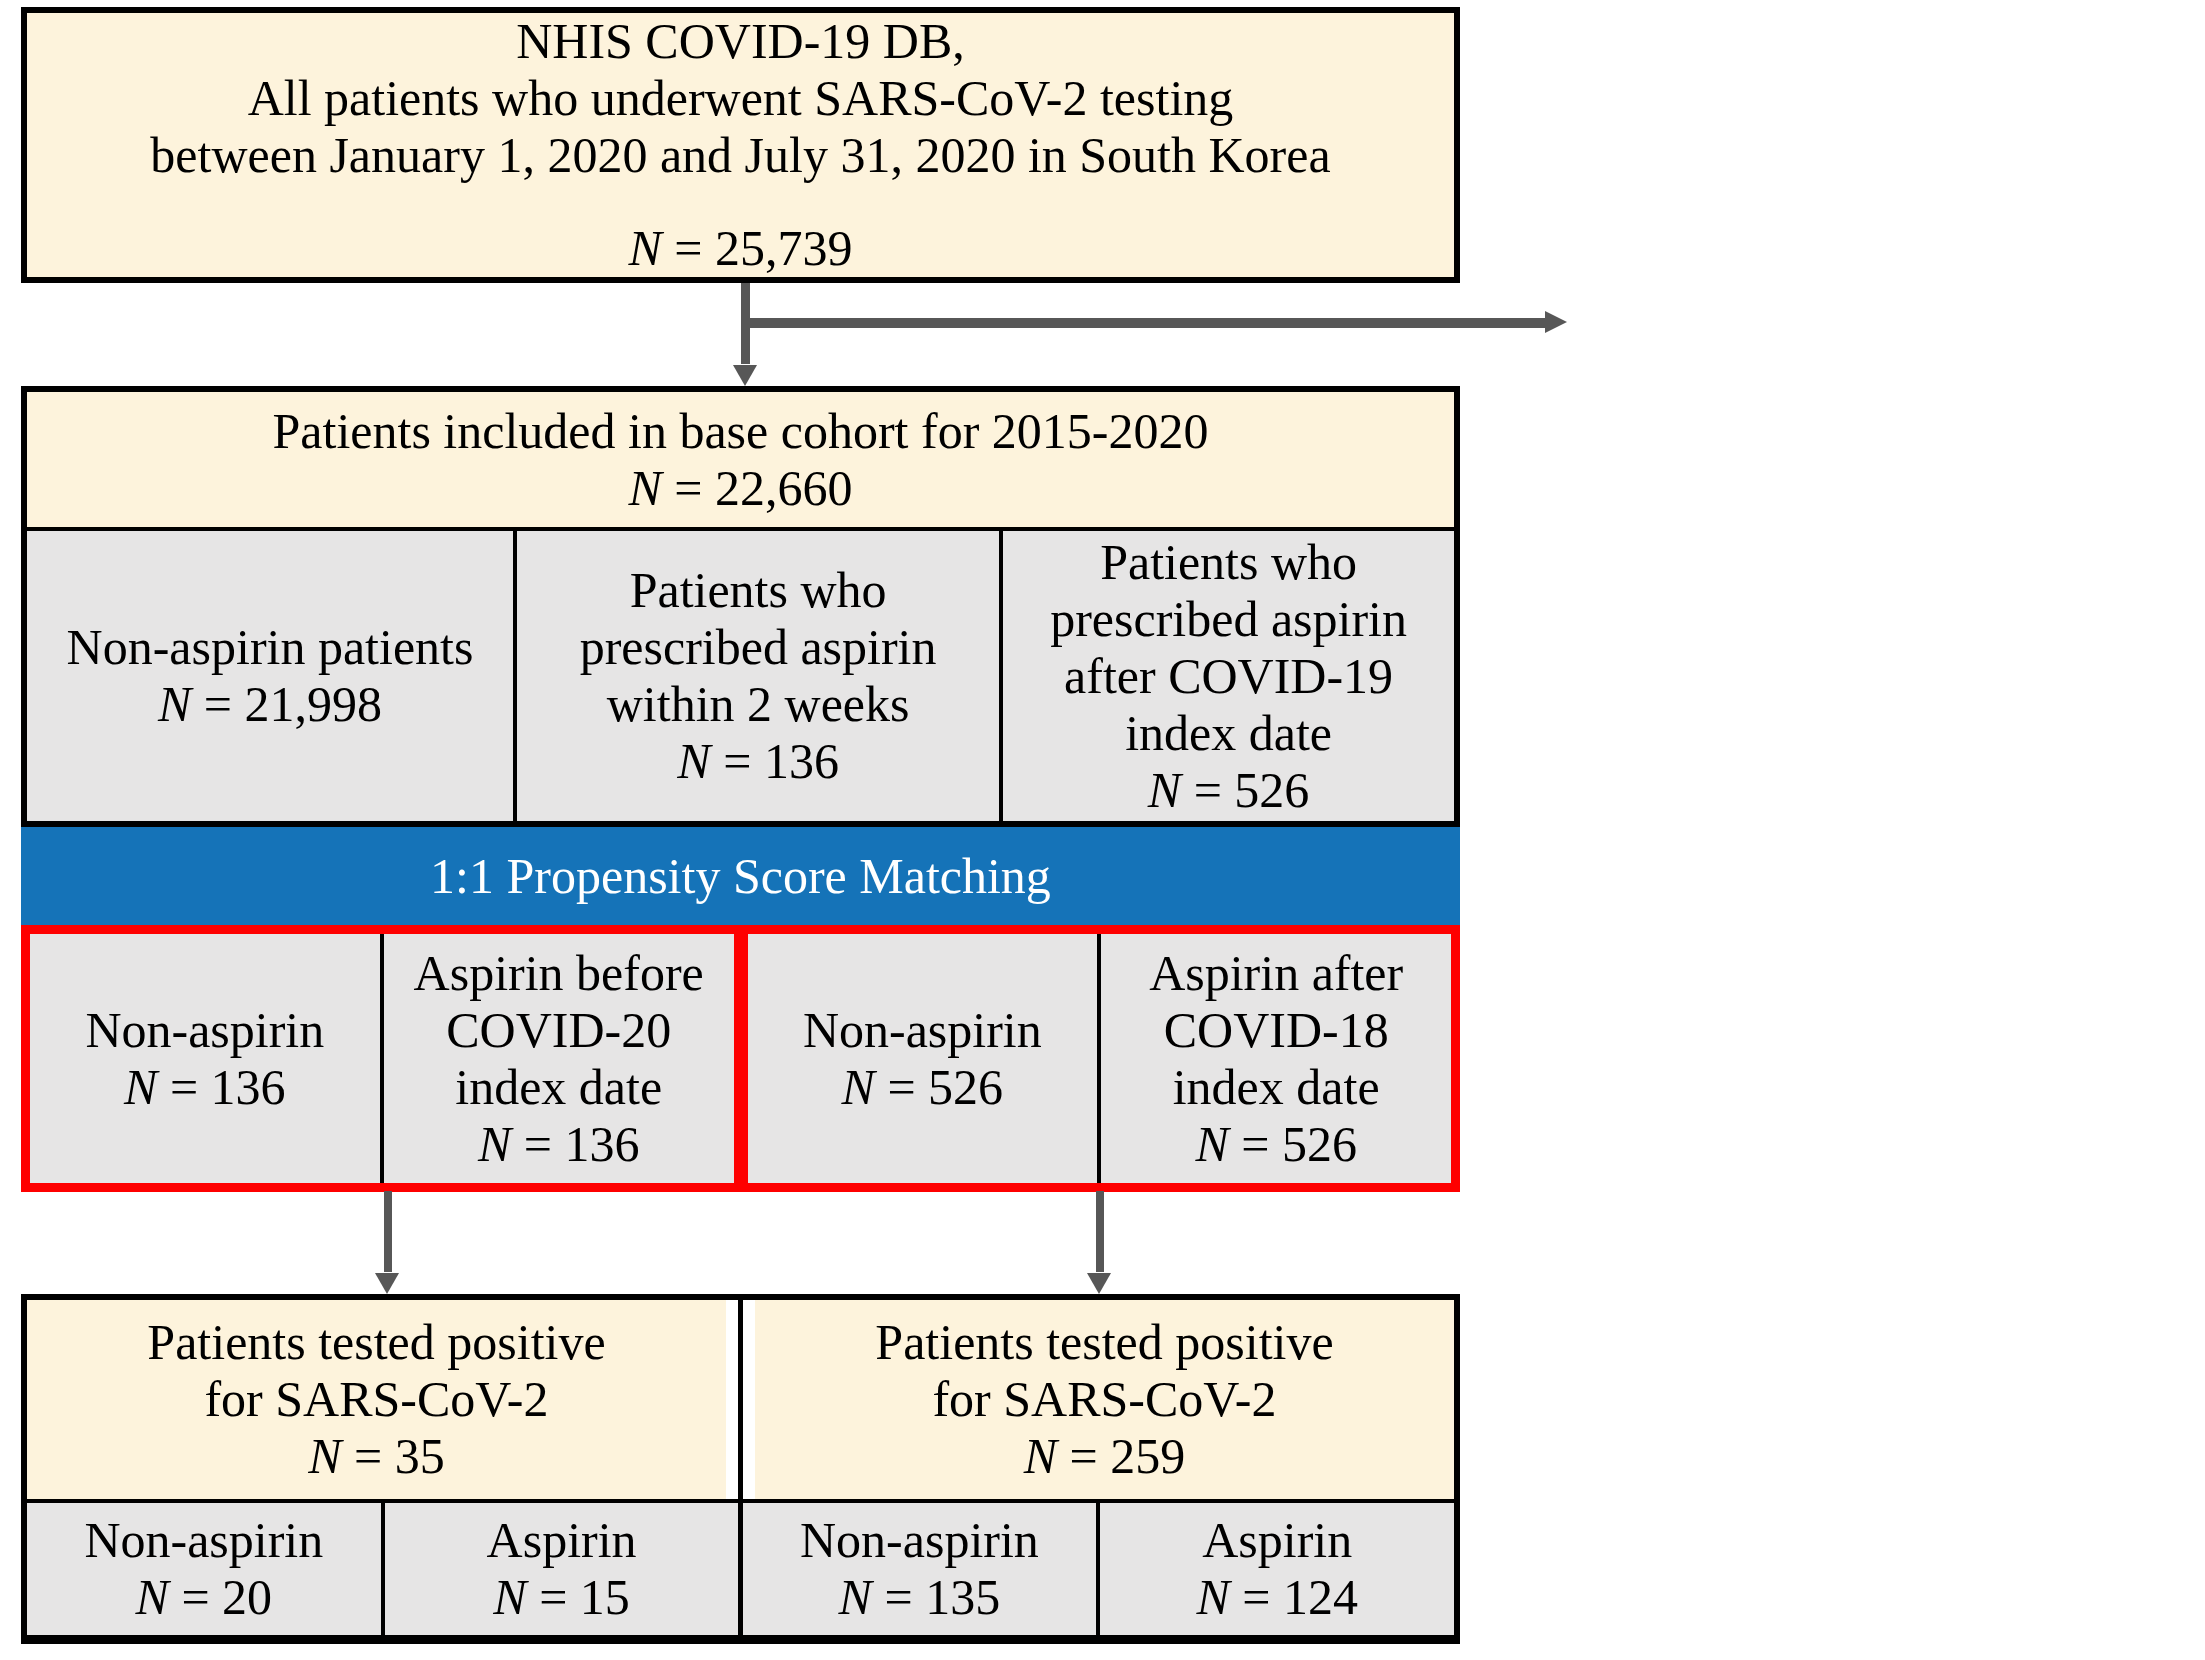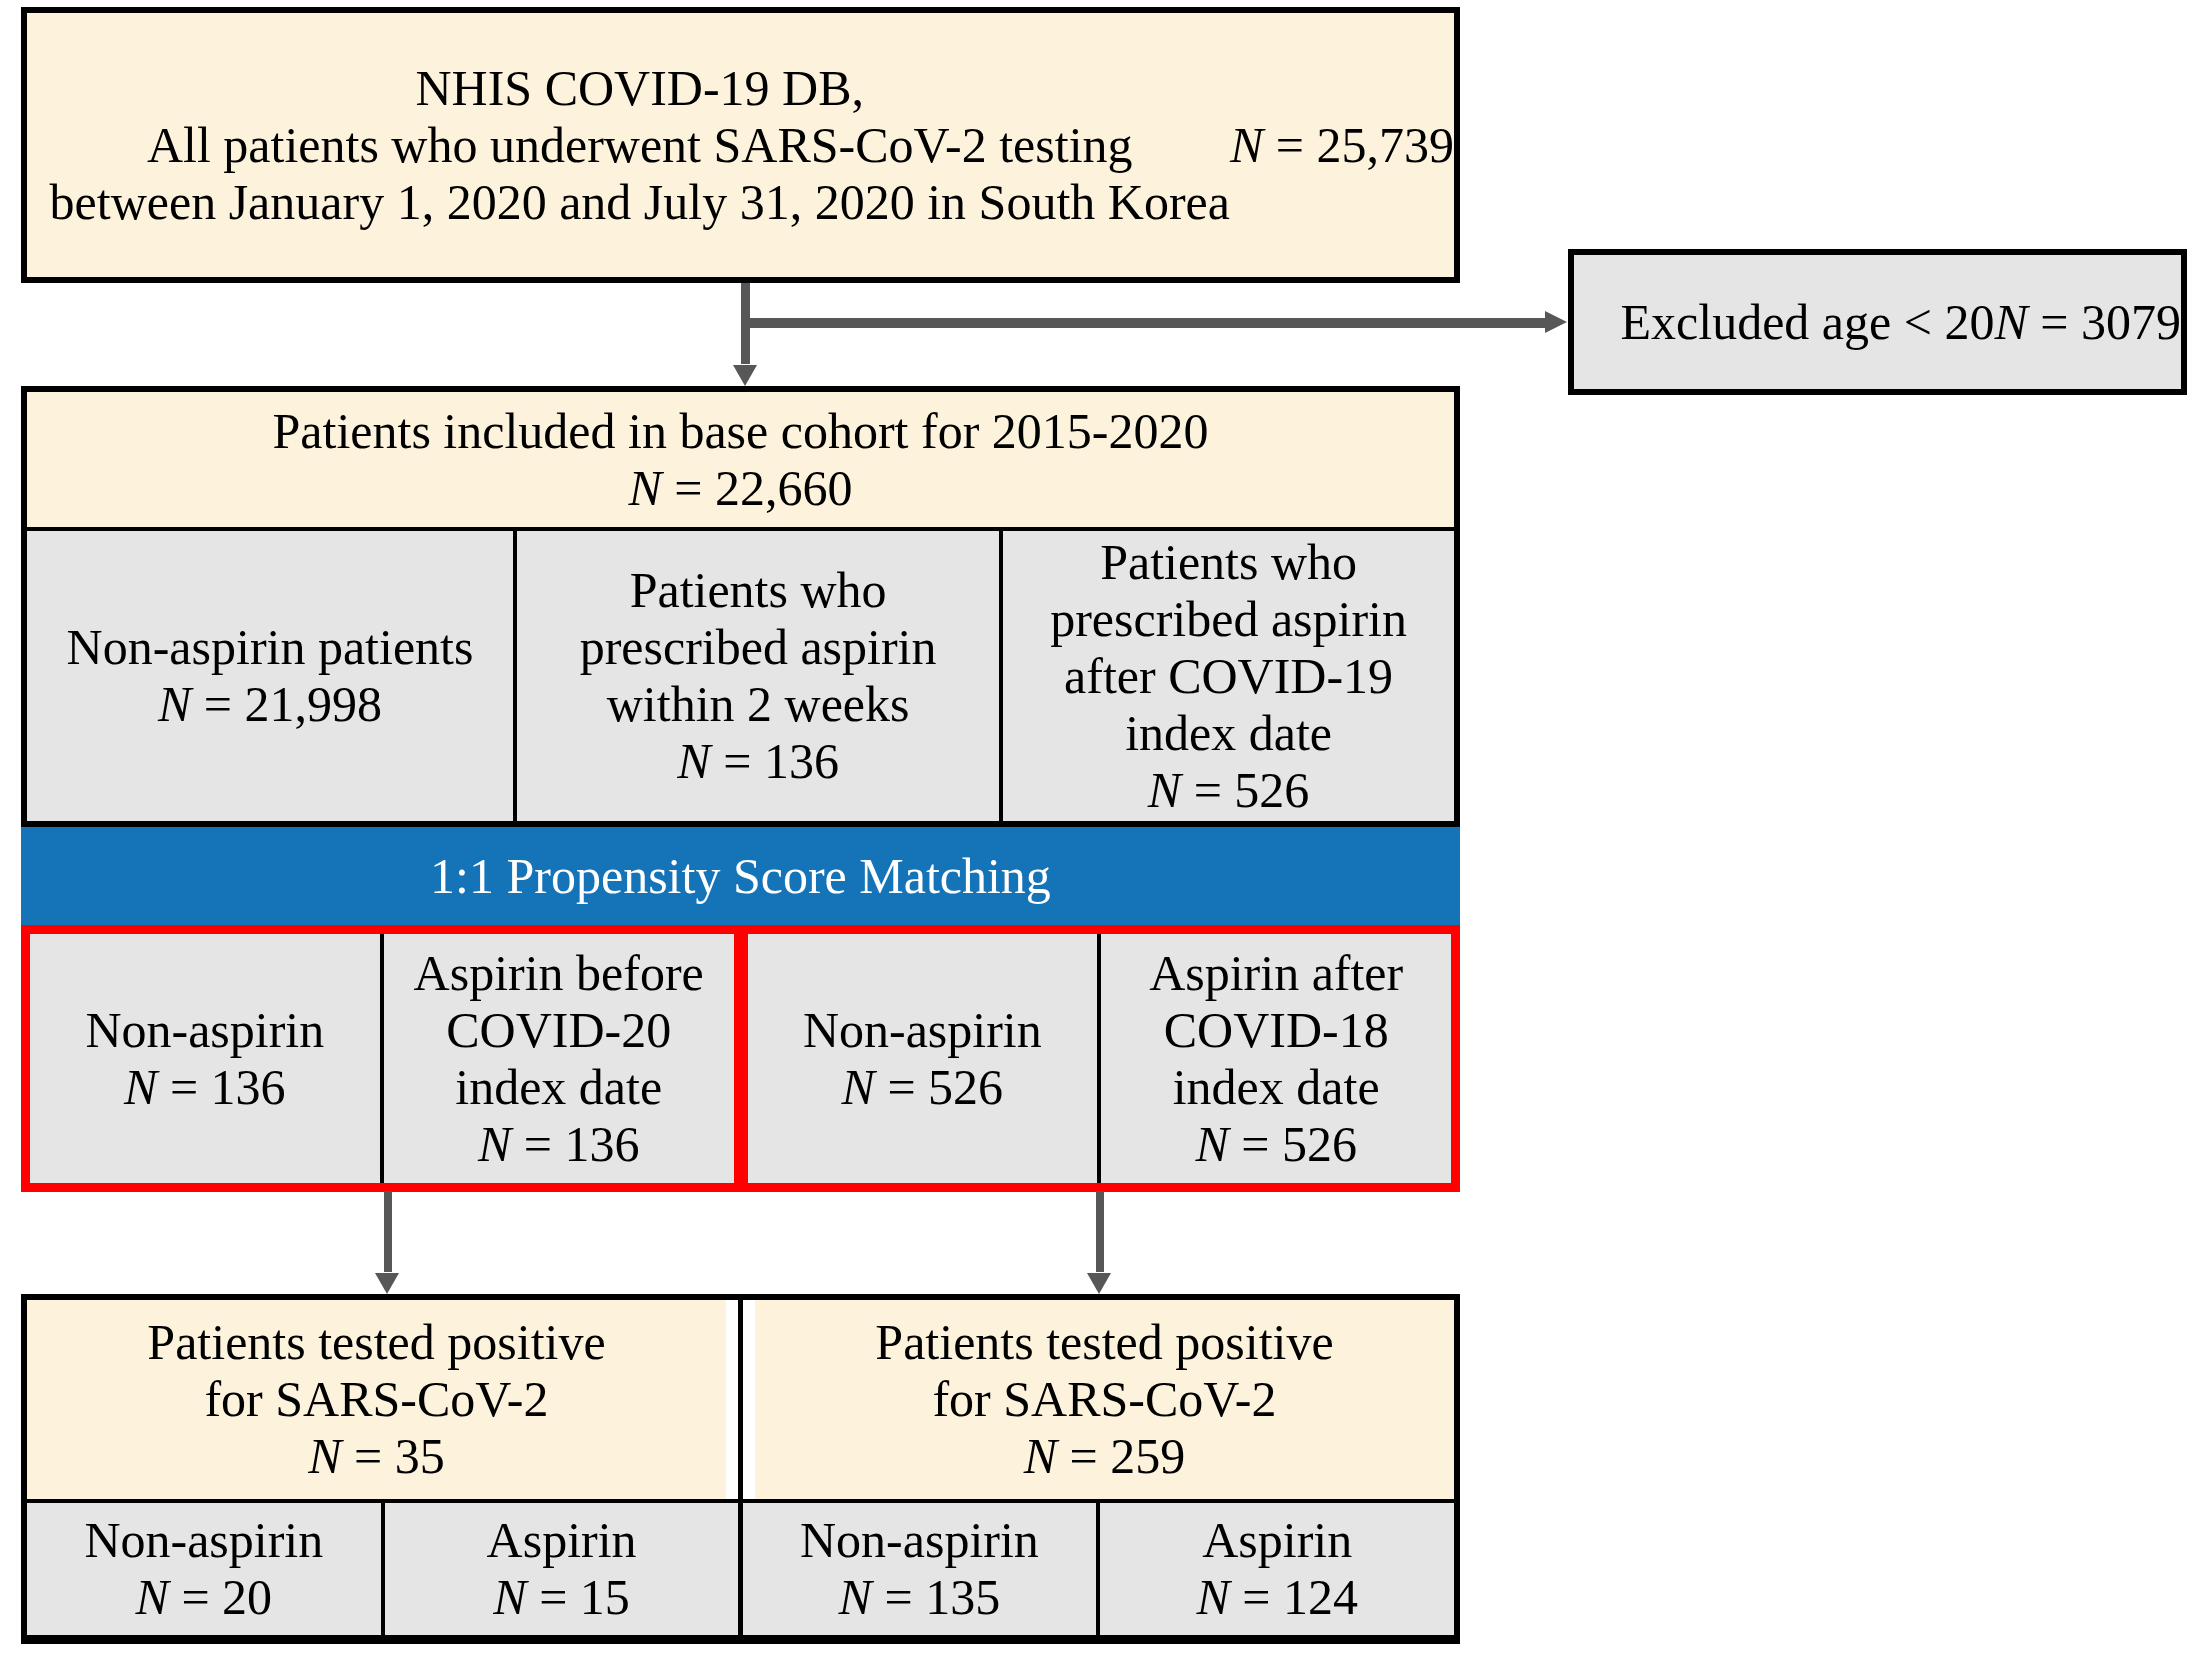--- a/index.html
+++ b/index.html
@@ -8,22 +8,23 @@
     width:2205px;
     height:1661px;
     background:#ffffff;
     font-family:"Liberation Serif","DejaVu Serif",serif;
     color:#000;
   }
   .abs{position:absolute;box-sizing:border-box;}
   .flowbox{
     border:6.4px solid #000;
     display:flex;
+    flex-direction:column;
     align-items:center;
-    justify-content:flex-end;
+    justify-content:space-between;
     text-align:center;
   }
   .cream{background:#fdf3dc;}
   .gray{background:#e6e5e5;}
   .txt{font-size:50px;line-height:57px;}
   .lines{white-space:pre-line;}
   .n-line i{font-style:italic;}
   
   .vtable{border:6.4px solid #000;display:flex;flex-direction:column;}
   .row{display:flex;align-items:stretch;}
@@ -60,24 +61,20 @@
 between January 1, 2020 and July 31, 2020 in South Korea</div>
     <div class="txt n-line"><i>N</i> = 25,739</div>
   </div>
 
   <div class="abs shaft" style="left:741px;top:283px;width:8.5px;height:81px;"></div>
   <div class="abs tri tri-down" style="left:733px;top:365px;"></div>
 
   <div class="abs shaft" style="left:741px;top:318px;width:804px;height:10px;"></div>
   <div class="abs tri tri-right" style="left:1545px;top:311px;"></div>
 
-  <div class="abs flowbox gray" style="left:1568px;top:249px;width:619px;height:146px;">
-    <div class="txt lines">Excluded age &lt; 20</div>
-    <div class="txt n-line"><i>N</i> = 3079</div>
-  </div>
 
   <div class="abs vtable" style="left:21px;top:386px;width:1439px;height:441px;">
     <div class="cell cream" style="flex:0 0 135px;font-family:Liberation Serif, serif;">
       <div class="txt lines">Patients included in base cohort for 2015-2020</div>
       <div class="txt n-line"><i>N</i> = 22,660</div>
     </div>
     <div class="divider-h"></div>
     <div class="row" style="flex:1 1 auto;">
       <div class="cell gray" style="flex:690 1 0;">
         <div class="txt lines">Non-aspirin patients</div>

